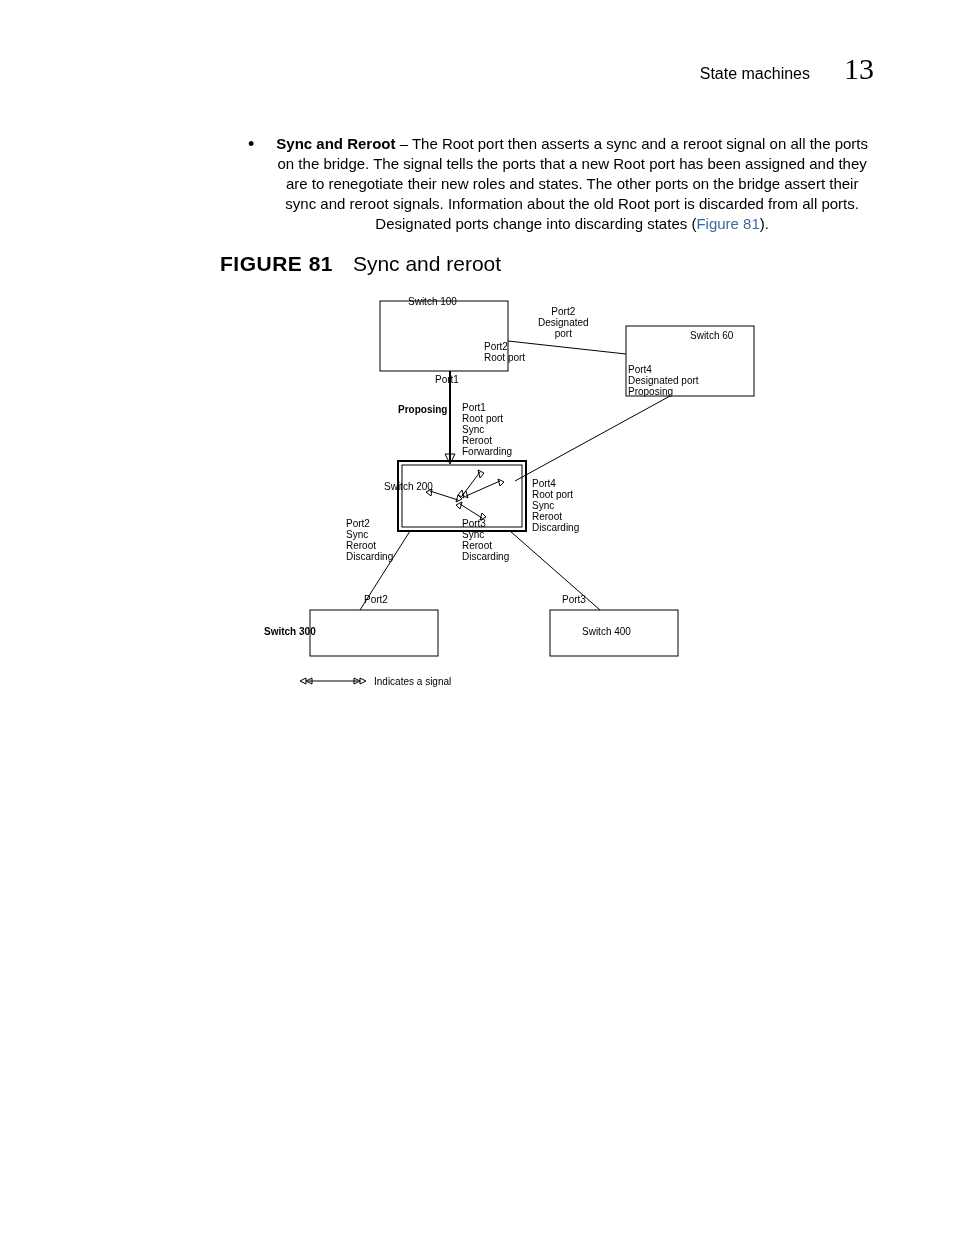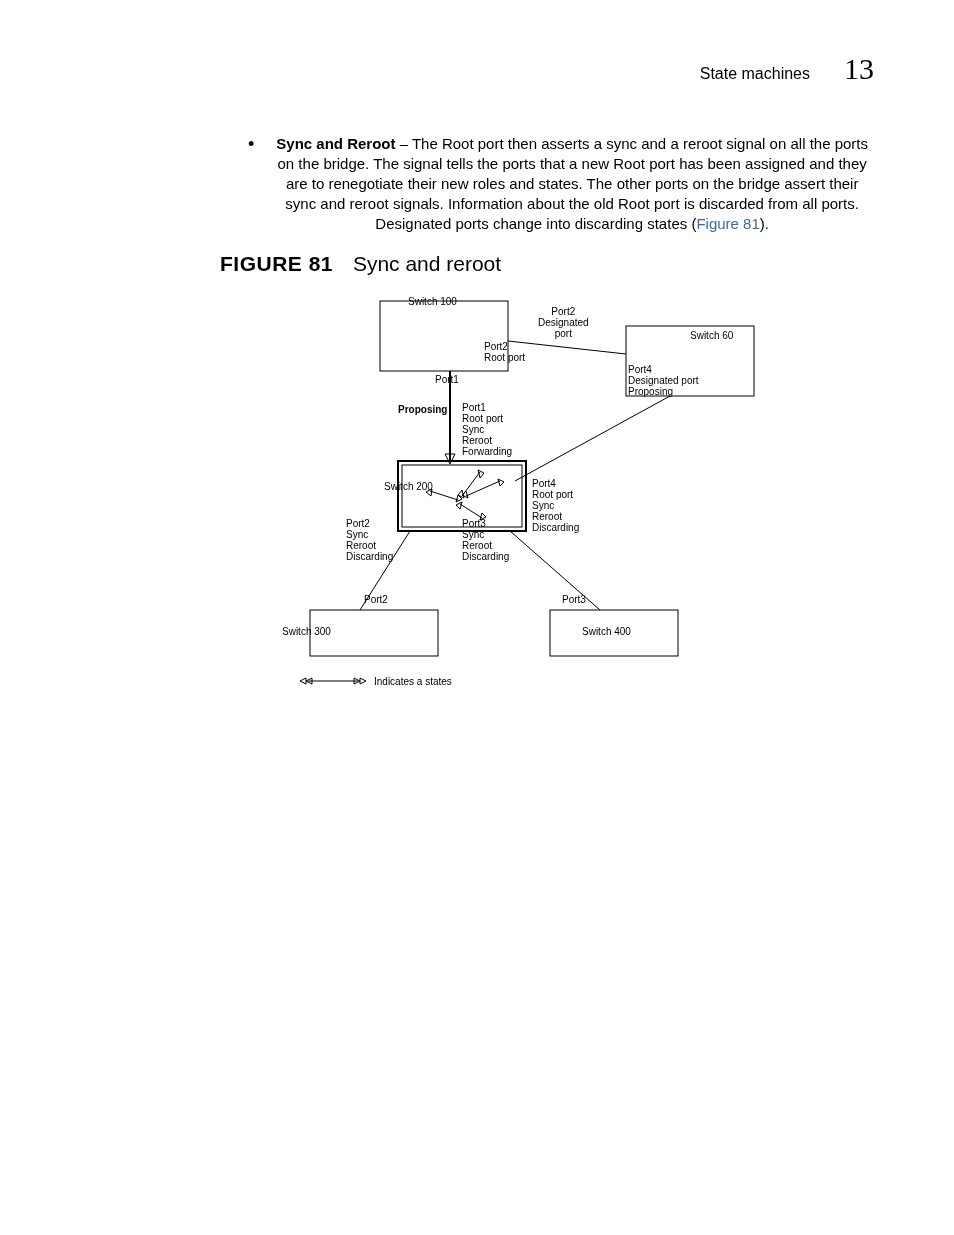--- a/index.html
+++ b/index.html
@@ -184,18 +184,18 @@
 Reroot
 Discarding</span></span>
     <span class="lbl" style="left:212px; top:232px;"><span>Port3
 Sync
 Reroot
 Discarding</span></span>
 
     <span class="lbl" style="left:114px; top:308px;">Port2</span>
     <span class="lbl" style="left:312px; top:308px;">Port3</span>
 
-    <span class="lbl" style="left:32px; top:340px;">Switch 300</span>
+    <span class="lbl" style="left:14px; top:340px;font-weight:bold;">Switch 300</span>
     <span class="lbl" style="left:332px; top:340px;">Switch 400</span>
 
-    <span class="lbl" style="left:124px; top:390px;">Indicates a states</span>
+    <span class="lbl" style="left:124px; top:390px;">Indicates a signal</span>
   </div>
 </div>
 
 </body></html>

